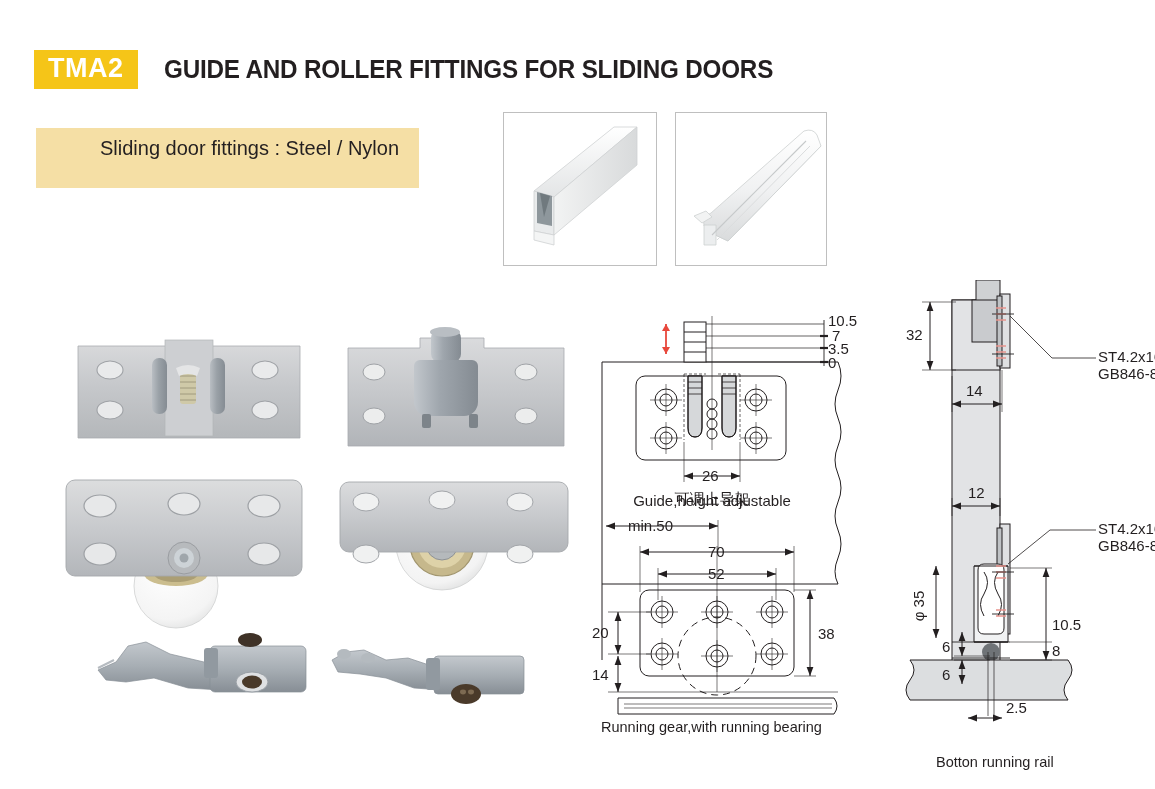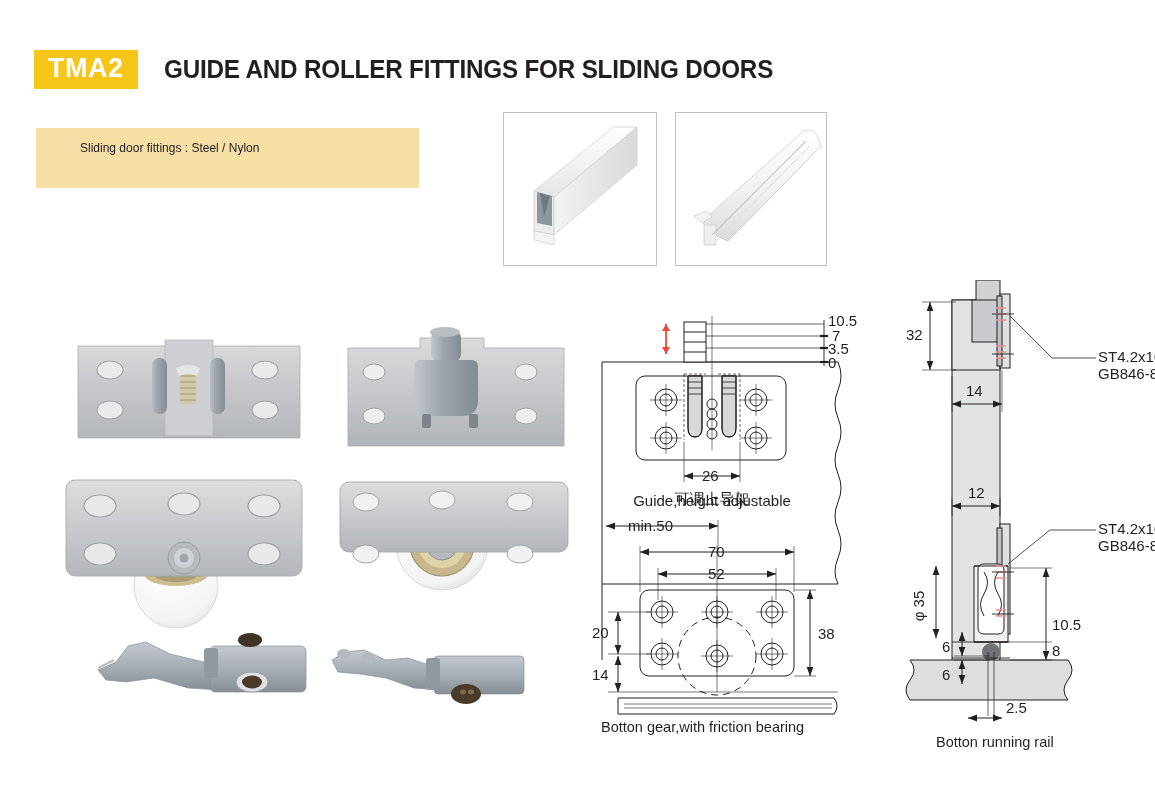--- a/index.html
+++ b/index.html
@@ -20,21 +20,21 @@
     margin-left:26px;font-size:25px;font-weight:bold;letter-spacing:-.2px;
     color:#231f20;white-space:nowrap;
     transform:scaleX(.97);transform-origin:left center;
   }
 
   
   .specbox{
     position:absolute;left:36px;top:128px;width:383px;height:60px;
     background:#F5DFA5;
   }
-  .specbox .lines{padding:10px 0 0 44px;font-size:12px;line-height:21px;color:#231f20;}
+  .specbox .lines{padding:10px 0 0 44px;font-size:20px;line-height:21px;color:#231f20;text-align:center;}
 
   
   .frame{position:absolute;border:1px solid #bfbfbf;background:#fff;}
   #frame-top-rail{left:503px;top:112px;width:152px;height:152px;}
   #frame-bottom-rail{left:675px;top:112px;width:150px;height:152px;}
   .frame svg{display:block;width:100%;height:100%;}
 
   
   .photo{position:absolute;}
   #photo-guide-plate{left:60px;top:338px;width:258px;height:122px;}
@@ -48,21 +48,21 @@
   
   .draw{position:absolute;}
   #drawing-guide{left:588px;top:300px;width:300px;height:420px;}
   #drawing-rail{left:900px;top:280px;width:255px;height:470px;text-align:center;}
   .draw svg{display:block;width:100%;height:100%;}
 
   .caption{
     position:absolute;font-size:14.5px;color:#231f20;white-space:nowrap;
   }
   #caption-running-gear{left:601px;top:719px;}
-  #caption-bottom-rail{left:936px;top:734px;}
+  #caption-bottom-rail{left:936px;top:754px;}
 
   text{font-family:"Liberation Sans",sans-serif;}
 </style>
 </head>
 <body>
 
 <div class="page">
 
   <div class="hdr">
     <div class="badge">TMA2</div>
@@ -509,16 +509,16 @@
         <text x="106" y="433">2.5</text>
 
         <text x="198" y="82">ST4.2x16</text>
         <text x="198" y="99">GB846-85</text>
         <text x="198" y="254">ST4.2x16</text>
         <text x="198" y="271">GB846-85</text>
       </g>
     </svg>
   </div>
 
-  <div class="caption" id="caption-running-gear">Botton gear,with friction bearing</div>
+  <div class="caption" id="caption-running-gear">Running gear,with running bearing</div>
   <div class="caption" id="caption-bottom-rail">Botton running rail</div>
 
 </div>
 
 </body></html>

